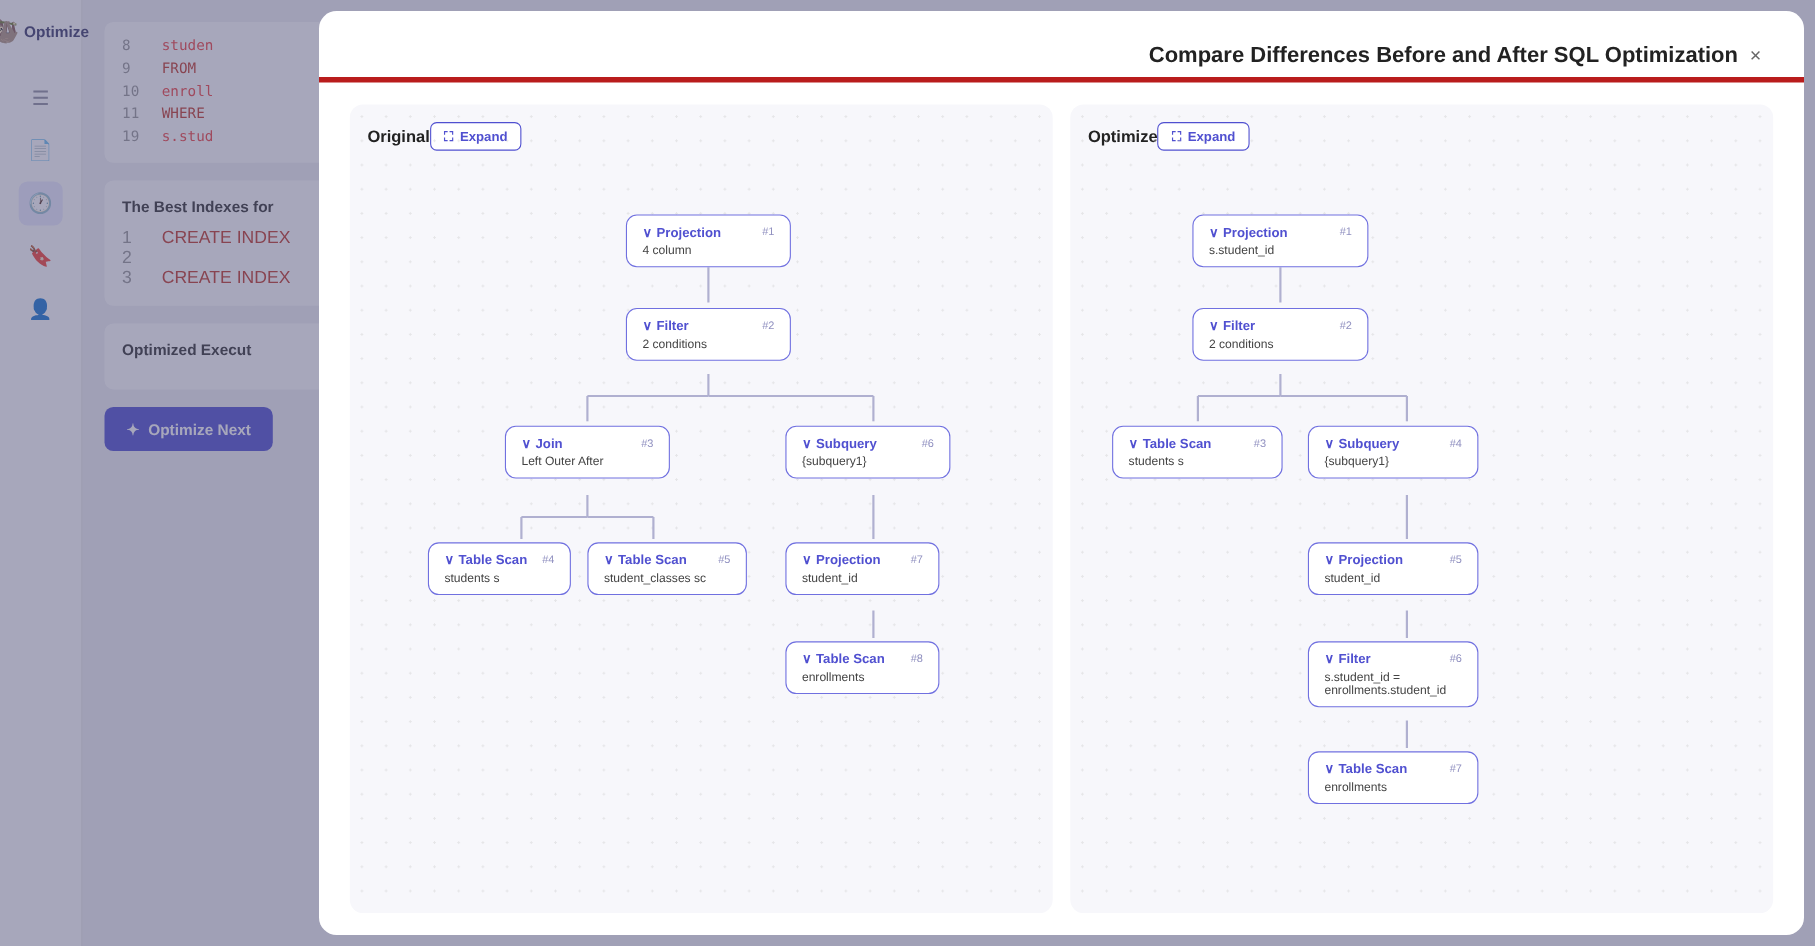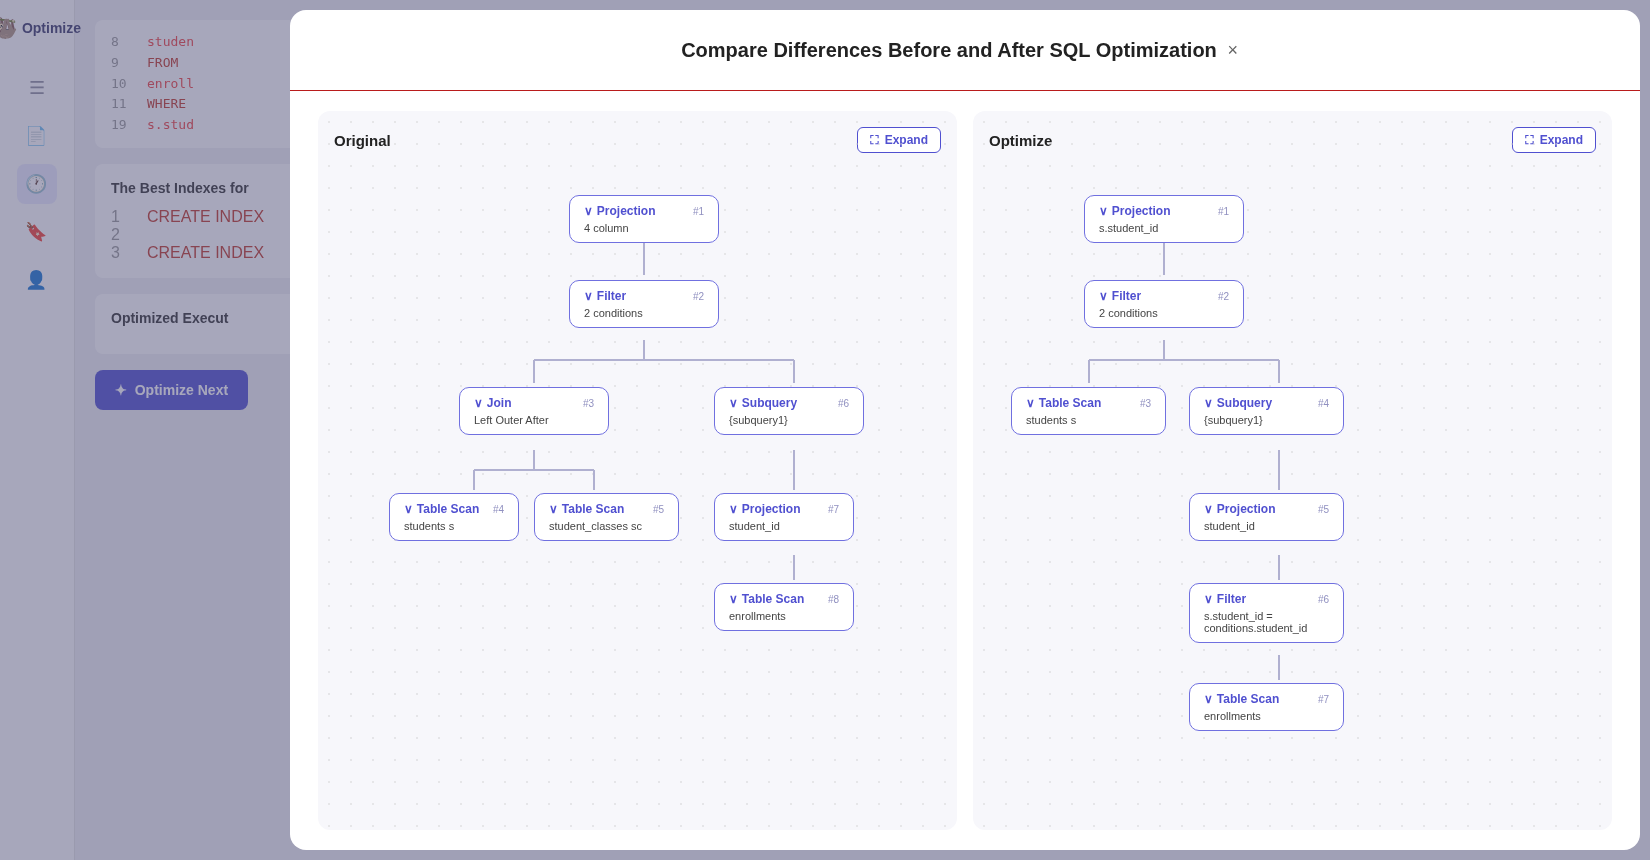--- a/index.html
+++ b/index.html
@@ -134,25 +134,25 @@
       bottom: 10px;
       background: #fff;
       border-radius: 16px;
       z-index: 20;
       display: flex;
       flex-direction: column;
       overflow: hidden;
     }
 
     .modal-header {
-      padding: 24px 28px 24px;
-      display: flex;
-      align-items: center;
-      justify-content: center;
-      border-bottom: 1px solid #b91c1c;
+      padding: 24px 28px 4px;
+      display: flex;
+      align-items: center;
+      justify-content: flex-end;
+      border-bottom: 5px solid #b91c1c;
     }
 
     .modal-title {
       font-size: 20px;
       font-weight: 700;
       color: #222;
     }
 
     .close-btn {
       width: 32px; height: 32px;
@@ -179,22 +179,21 @@
       background: #f7f7fb;
       border-radius: 12px;
       padding: 16px;
       position: relative;
       overflow: auto;
     }
 
     .plan-panel-header {
       display: flex;
       align-items: center;
-      justify-content: space-between;
-      margin-bottom: 12px;
+      margin-bottom: 28px;
     }
 
     .plan-panel-title {
       font-size: 15px;
       font-weight: 700;
       color: #222;
     }
 
     .expand-btn {
       border: 1.5px solid #5050d0;
@@ -550,21 +549,21 @@
 
         <div class="plan-node abs-node" style="left:200px;top:418px;min-width:155px;">
           <div class="plan-node-header">
             <span class="node-title">
               <span>∨</span>
               <span>Filter</span>
             </span>
             <span class="node-num">#6</span>
           </div>
           <div class="node-detail" style="white-space:pre-line;">s.student_id =
-conditions.student_id</div>
+enrollments.student_id</div>
         </div>
 
         <div class="plan-node abs-node" style="left:200px;top:518px;min-width:155px;">
           <div class="plan-node-header">
             <span class="node-title">
               <span>∨</span>
               <span>Table Scan</span>
             </span>
             <span class="node-num">#7</span>
           </div>

